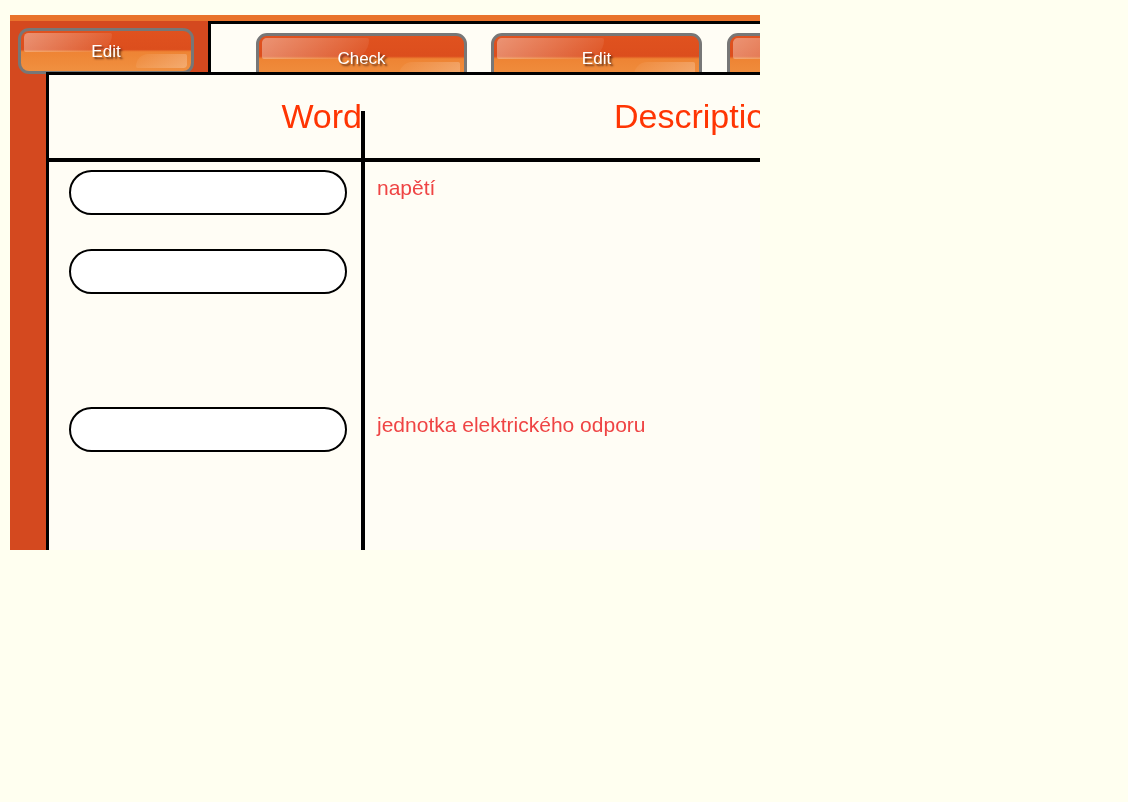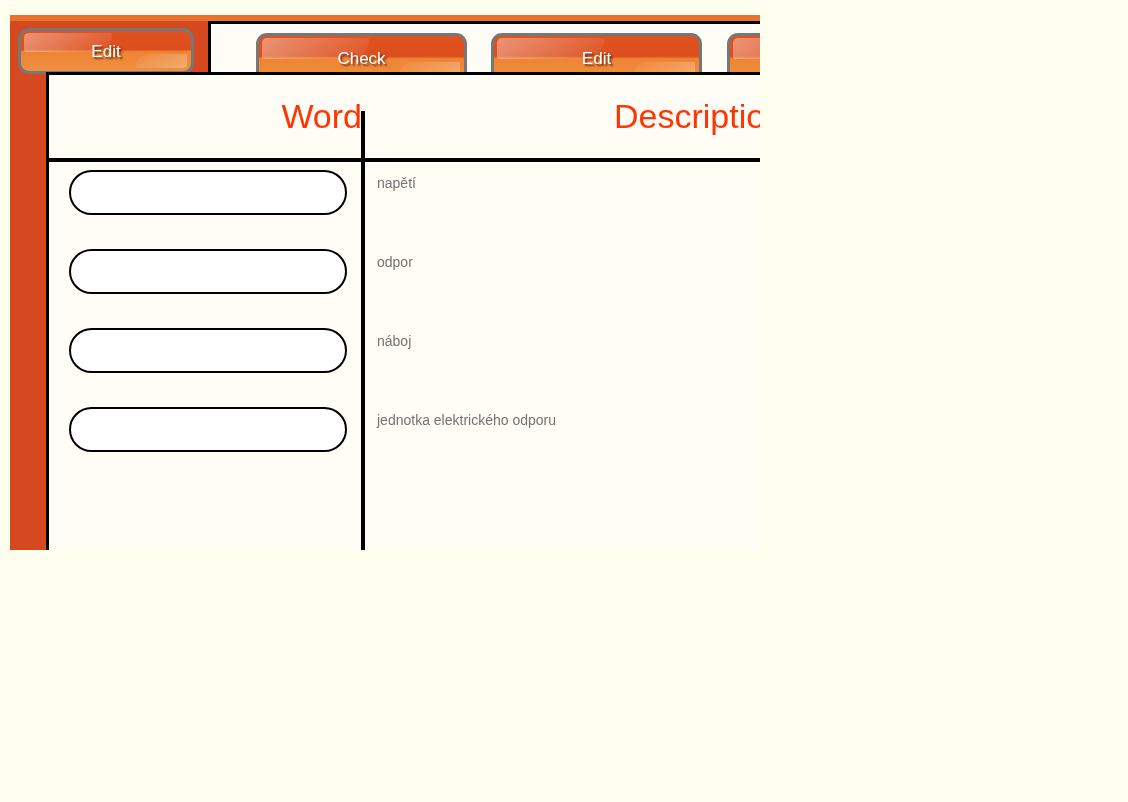--- a/index.html
+++ b/index.html
@@ -195,22 +195,22 @@
     color: #ff3503;
     padding: 0 18px;
     outline: none;
   }
 
   .description-cell {
     position: absolute;
     left: 328px;
     top: 12px;
     width: 660px;
-    color: #737373;
-    font-size: 14px;
+    color: #ef4444;
+    font-size: 21px;
     line-height: 1.2;
     white-space: nowrap;
   }
 </style>
 </head>
 <body>
 
 <div id="stage">
 
   <div id="app-viewport">
@@ -244,27 +244,22 @@
         <div id="header-rule"></div>
         <div id="column-divider"></div>
 
         <div class="row row-0">
           <input class="word-input" type="text" placeholder="" style="">
           <div class="description-cell">napětí</div>
         </div>
 
         <div class="row row-1">
           <input class="word-input" type="text" placeholder="" style="">
-          <div class="description-cell">odpor</div>
         </div>
 
-        <div class="row row-2">
-          <input class="word-input" type="text" placeholder="" style="">
-          <div class="description-cell">náboj</div>
-        </div>
 
         <div class="row row-3">
           <input class="word-input" type="text" placeholder="" style="">
           <div class="description-cell">jednotka elektrického odporu</div>
         </div>
 
 
       </div>
     </div>
 

